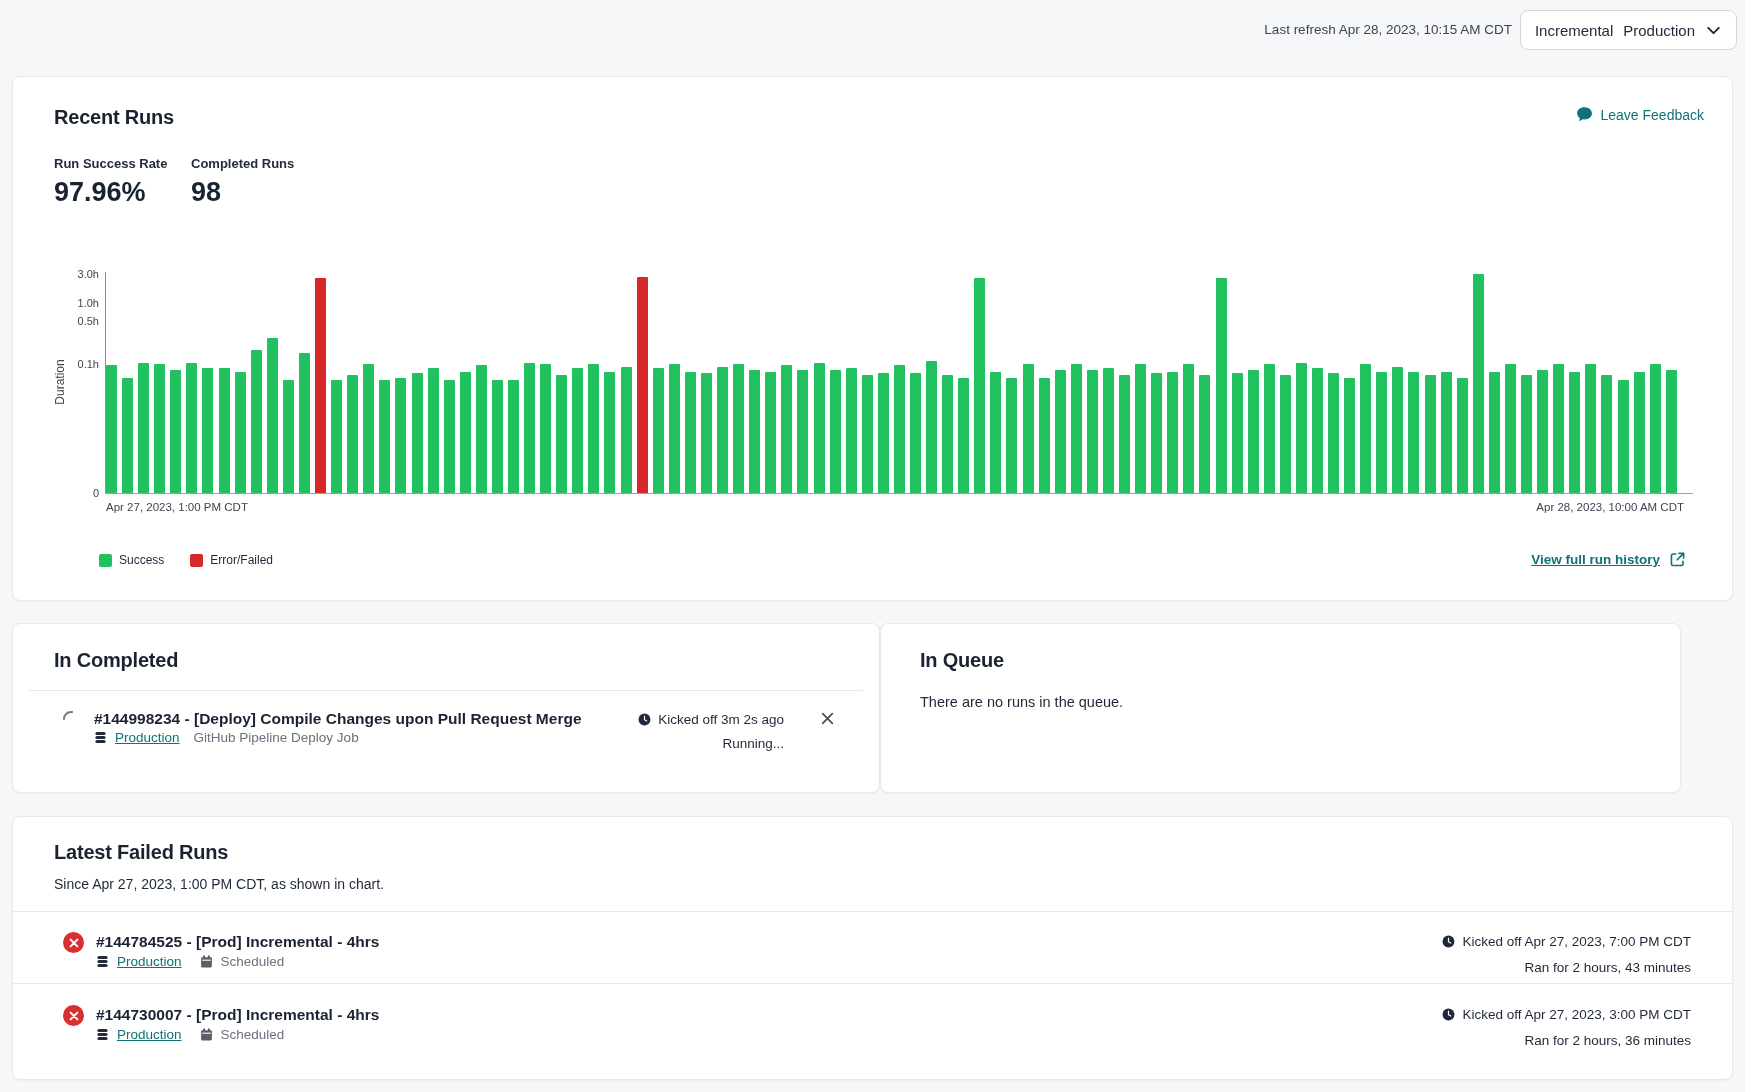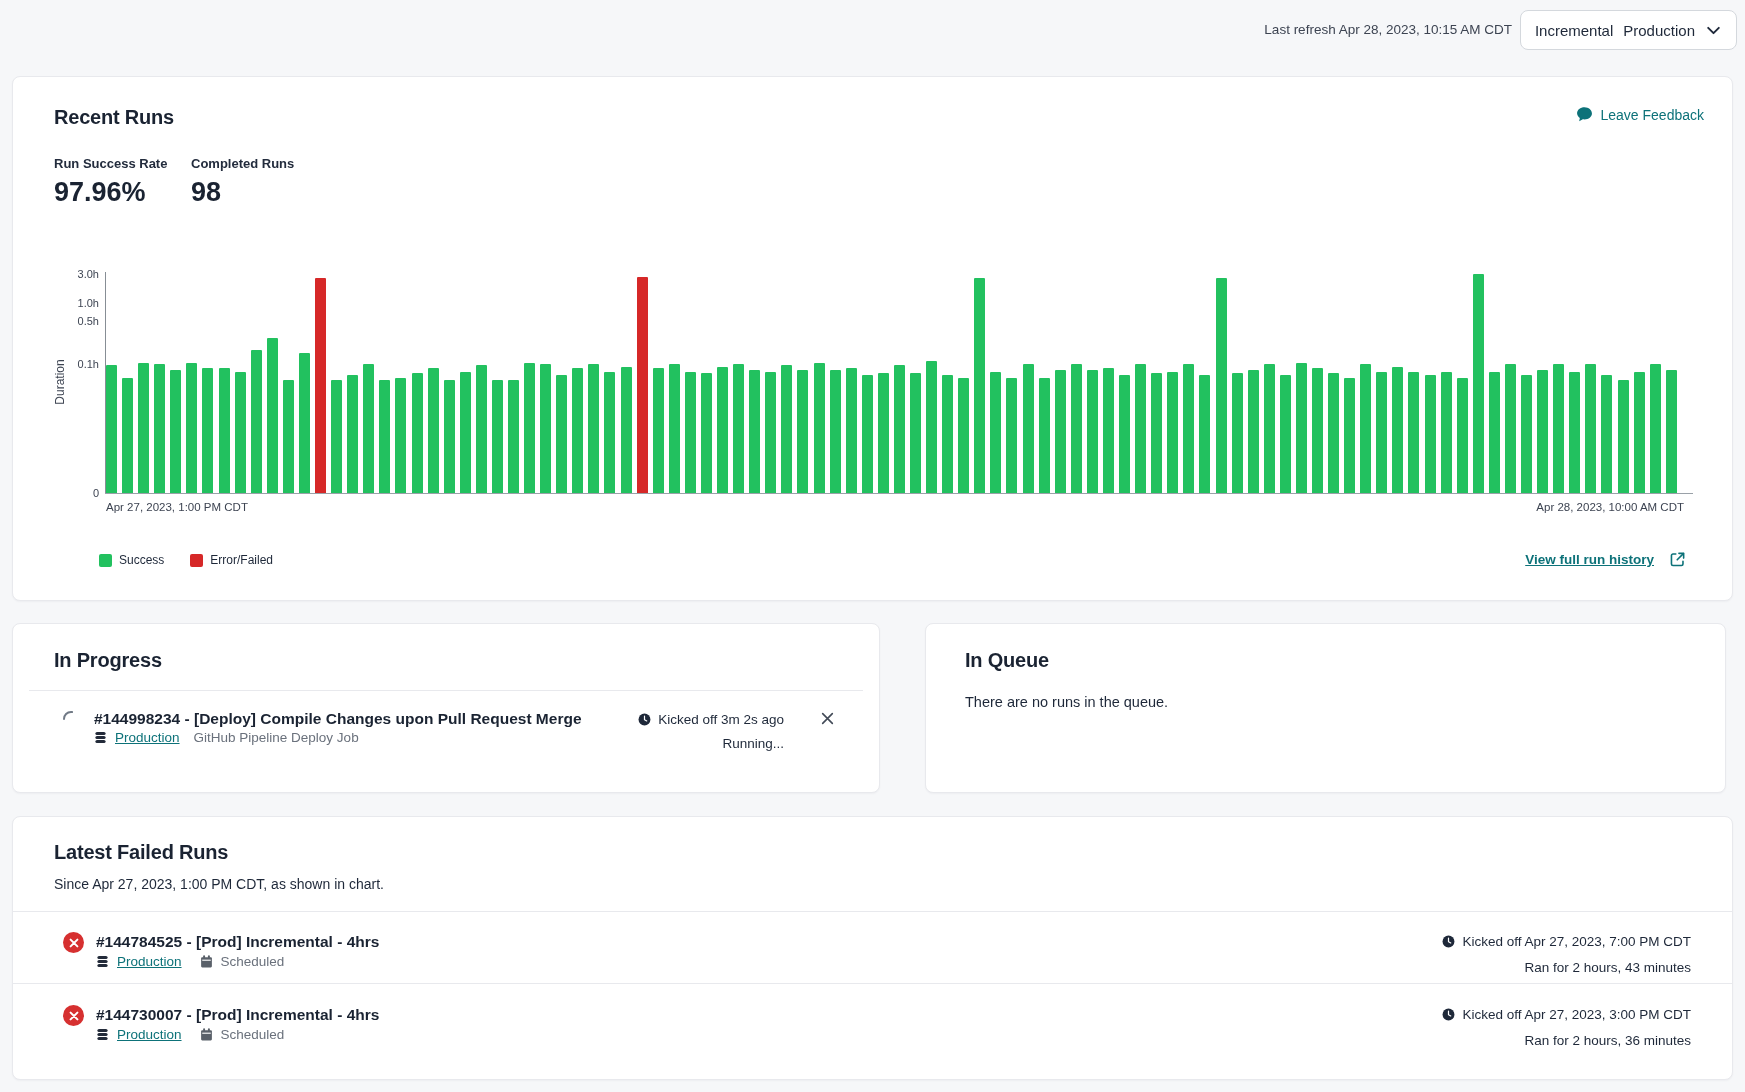--- a/index.html
+++ b/index.html
@@ -32,27 +32,27 @@
            font-size:12px; color:#3d4452; }
   #axis-v { position:absolute; left:92px; top:195px; width:1px; height:221px; background:#878e95; }
   #axis-h { position:absolute; left:92px; top:416px; width:1588px; height:1px; background:#9aa1a8; }
   #plot { position:absolute; left:93px; top:194px; width:1573px; height:222px; }
   .bar { position:absolute; bottom:0; width:11px; border-radius:1px 1px 0 0; }
   .xlab { position:absolute; top:424px; font-size:11.5px; color:#3d4452; }
 
   .legend { position:absolute; left:86px; top:476px; display:flex; align-items:center; gap:26px; }
   .legend-item { display:flex; align-items:center; gap:7px; font-size:12px; color:#1e2839; }
   .swatch { width:13px; height:13px; border-radius:2px; }
-  .view-history { position:absolute; right:46px; top:474px; display:flex; align-items:center; gap:15px;
+  .view-history { position:absolute; right:46px; top:474px; display:flex; align-items:center; gap:9px;
         color:#0d7279; font-size:13.5px; font-weight:700; cursor:pointer; }
   .view-history .lnk { text-decoration:underline; }
 
   
   #card-progress { left:12px; top:623px; width:868px; height:170px; }
-  #card-queue    { left:925px; top:623px; width:801px; height:170px; }
+  #card-queue    { left:880px; top:623px; width:801px; height:170px; }
   .divider { position:absolute; left:16px; right:16px; height:1px; background:#e8e9ed; }
   .run-title { position:absolute; font-size:15.5px; font-weight:700; color:#1a2332; cursor:pointer; }
   .meta-row { position:absolute; display:flex; align-items:center; gap:8px; font-size:13.5px; }
   .env-link { color:#0d7279; text-decoration:underline; cursor:pointer; }
   .gray { color:#6a717c; }
   .right-row { position:absolute; display:flex; align-items:center; gap:7px; font-size:13.5px; color:#1e2839; }
   .close-btn { position:absolute; width:16px; height:16px; cursor:pointer; }
   .queue-empty { position:absolute; left:39px; top:70px; font-size:14.5px; color:#1e2839; }
 
   
@@ -226,21 +226,21 @@
         <svg width="17" height="17" viewBox="0 0 18 18" fill="none" stroke="#0d7279" stroke-width="1.7" stroke-linecap="round" stroke-linejoin="round">
           <path d="M7.2 3.2H4.2a1.6 1.6 0 0 0-1.6 1.6v9a1.6 1.6 0 0 0 1.6 1.6h9a1.6 1.6 0 0 0 1.6-1.6v-3"></path>
           <path d="M10.5 2.5h5v5"></path>
             <path d="M15.2 2.8L8.7 9.3"></path>
         </svg>
       </span>
     </div>
   </div>
 
   <div class="card" id="card-progress">
-    <div class="card-title" style="left:41px; top:25px;">In Progress</div>
+    <div class="card-title" style="left:41px; top:25px;">In Completed</div>
     <div class="divider" style="top:66px;"></div>
 
     <span style="position:absolute; left:49px; top:86px; display:flex;">
       <svg width="18" height="18" viewBox="0 0 18 18">
           <circle cx="9" cy="9" r="7" fill="none" stroke="#717a86" stroke-width="2" stroke-linecap="round" stroke-dasharray="12 32" transform="rotate(180 9 9)"></circle>
         </svg>
     </span>
     <div class="run-title" style="left:81px; top:86px;">#144998234 - [Deploy] Compile Changes upon Pull Request Merge</div>
 
     <div class="meta-row" style="left:81px; top:106px;">

